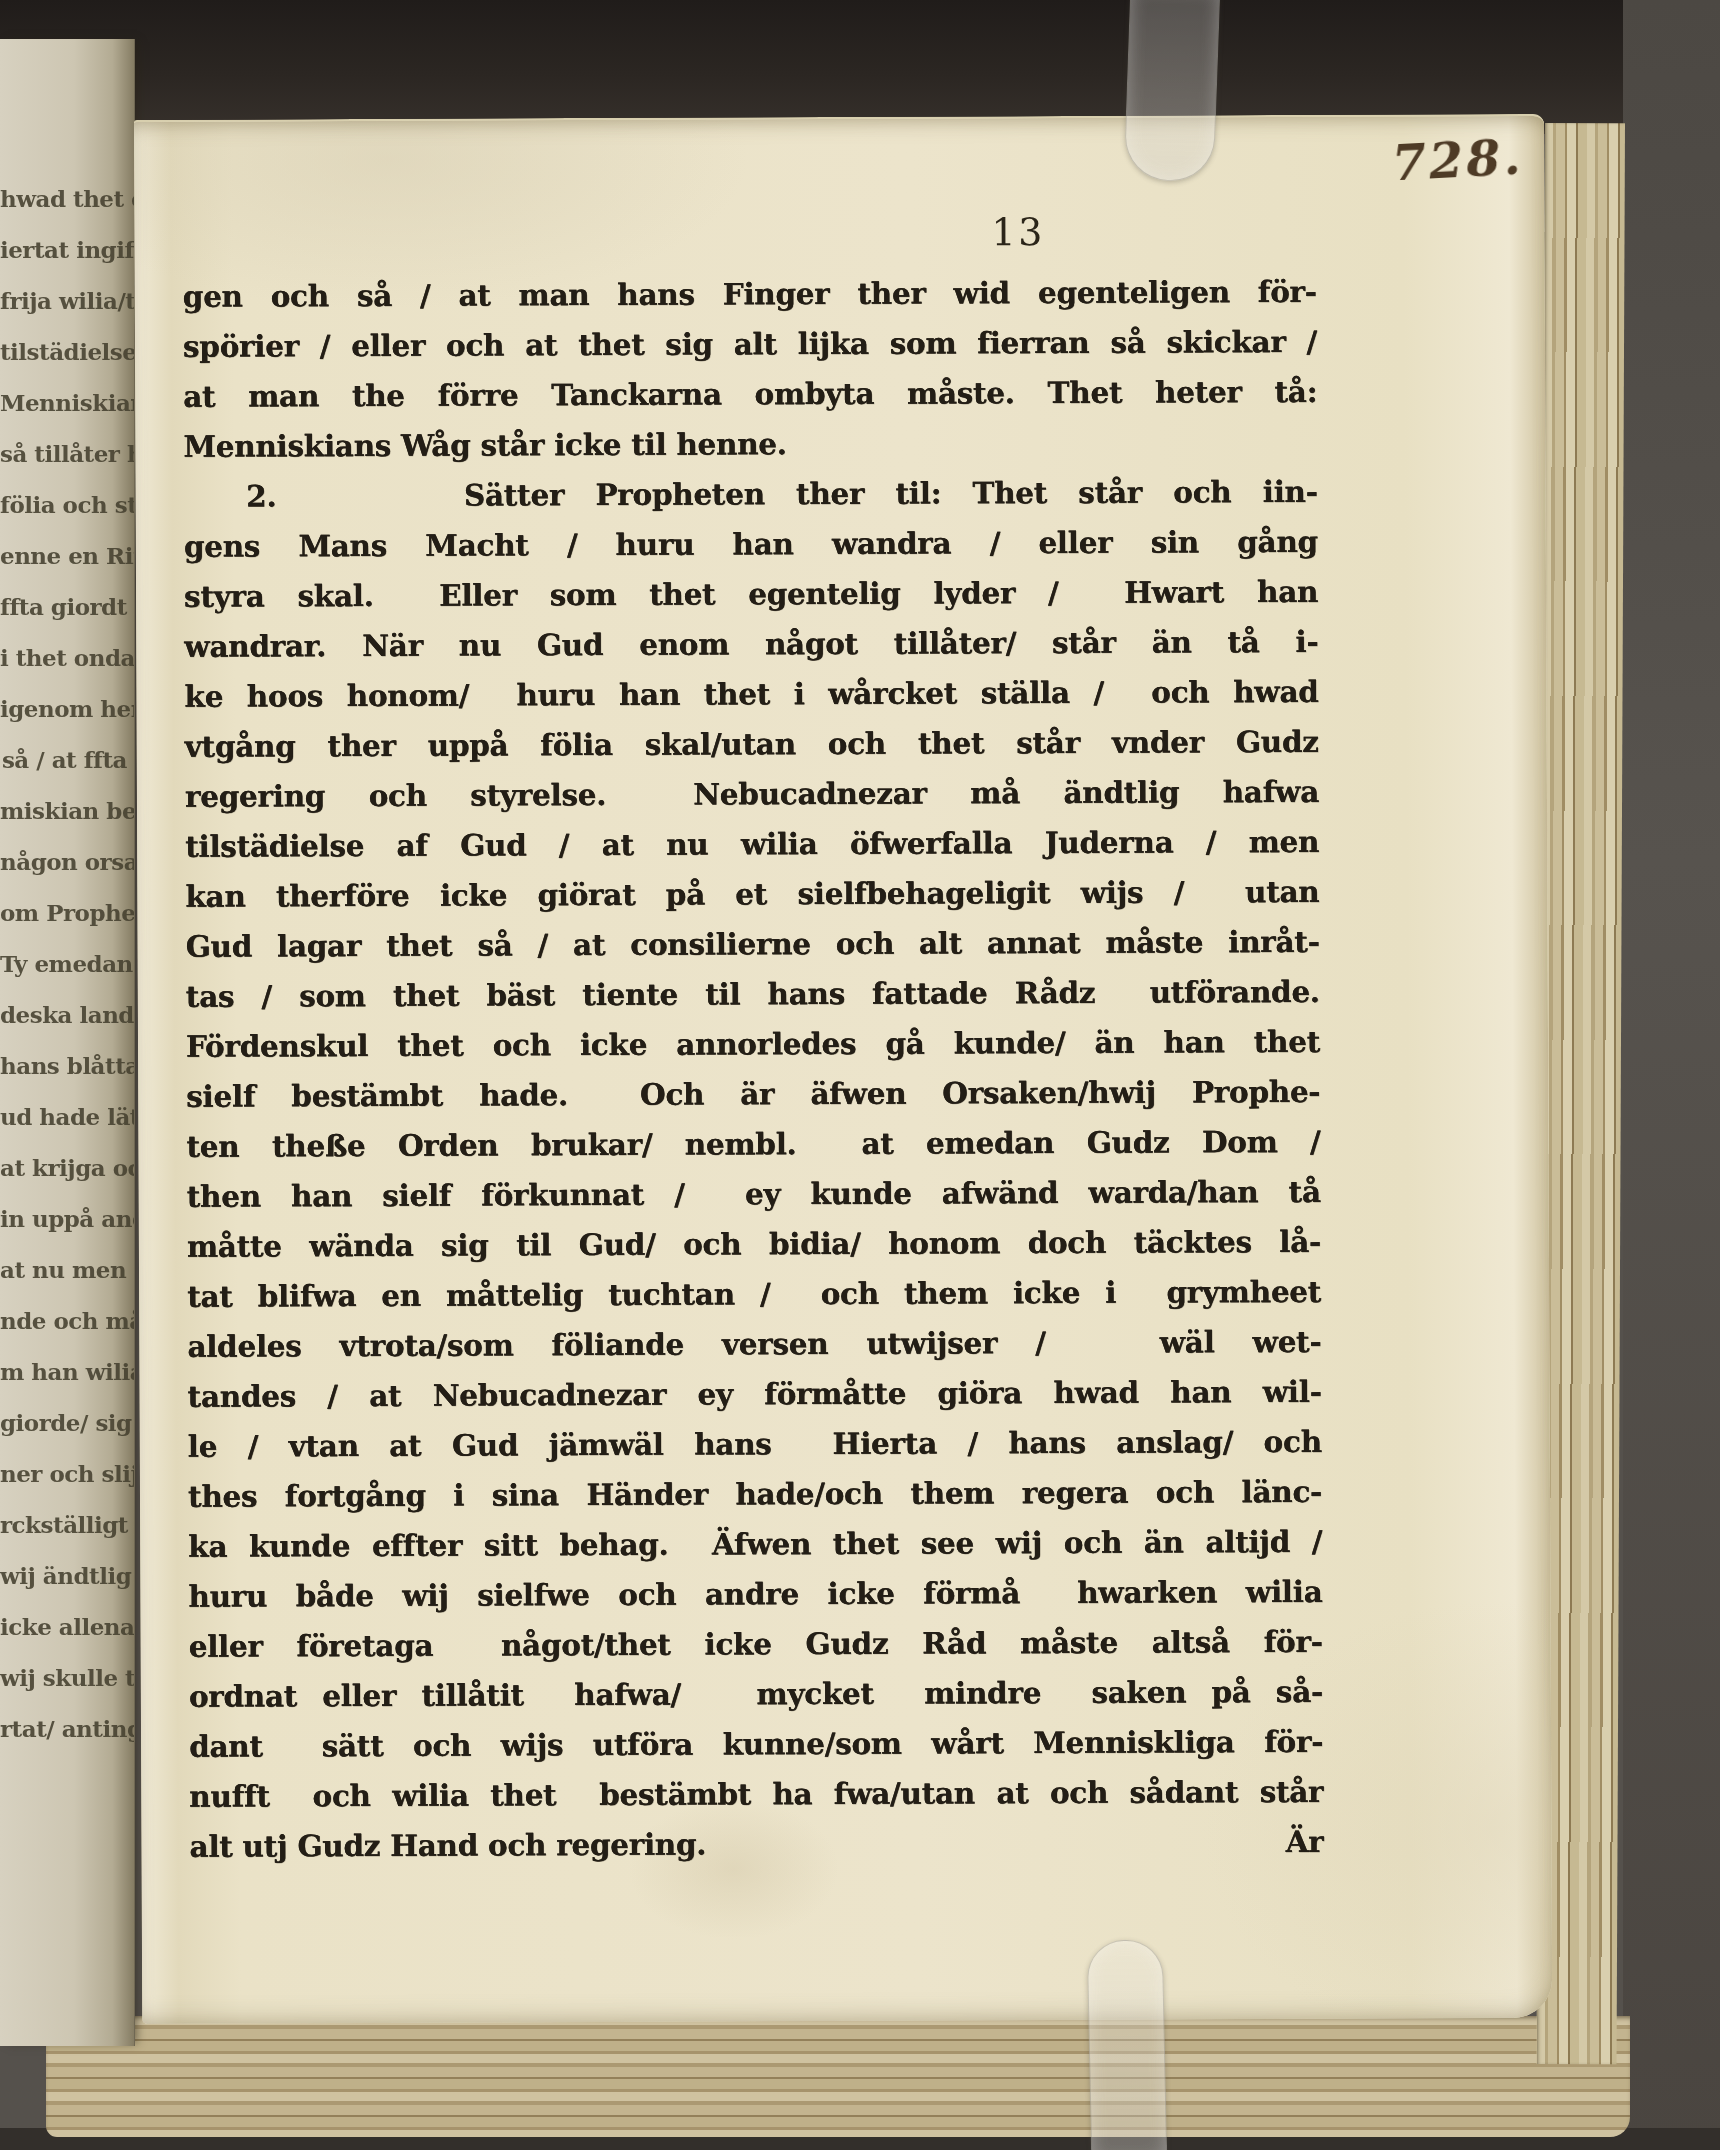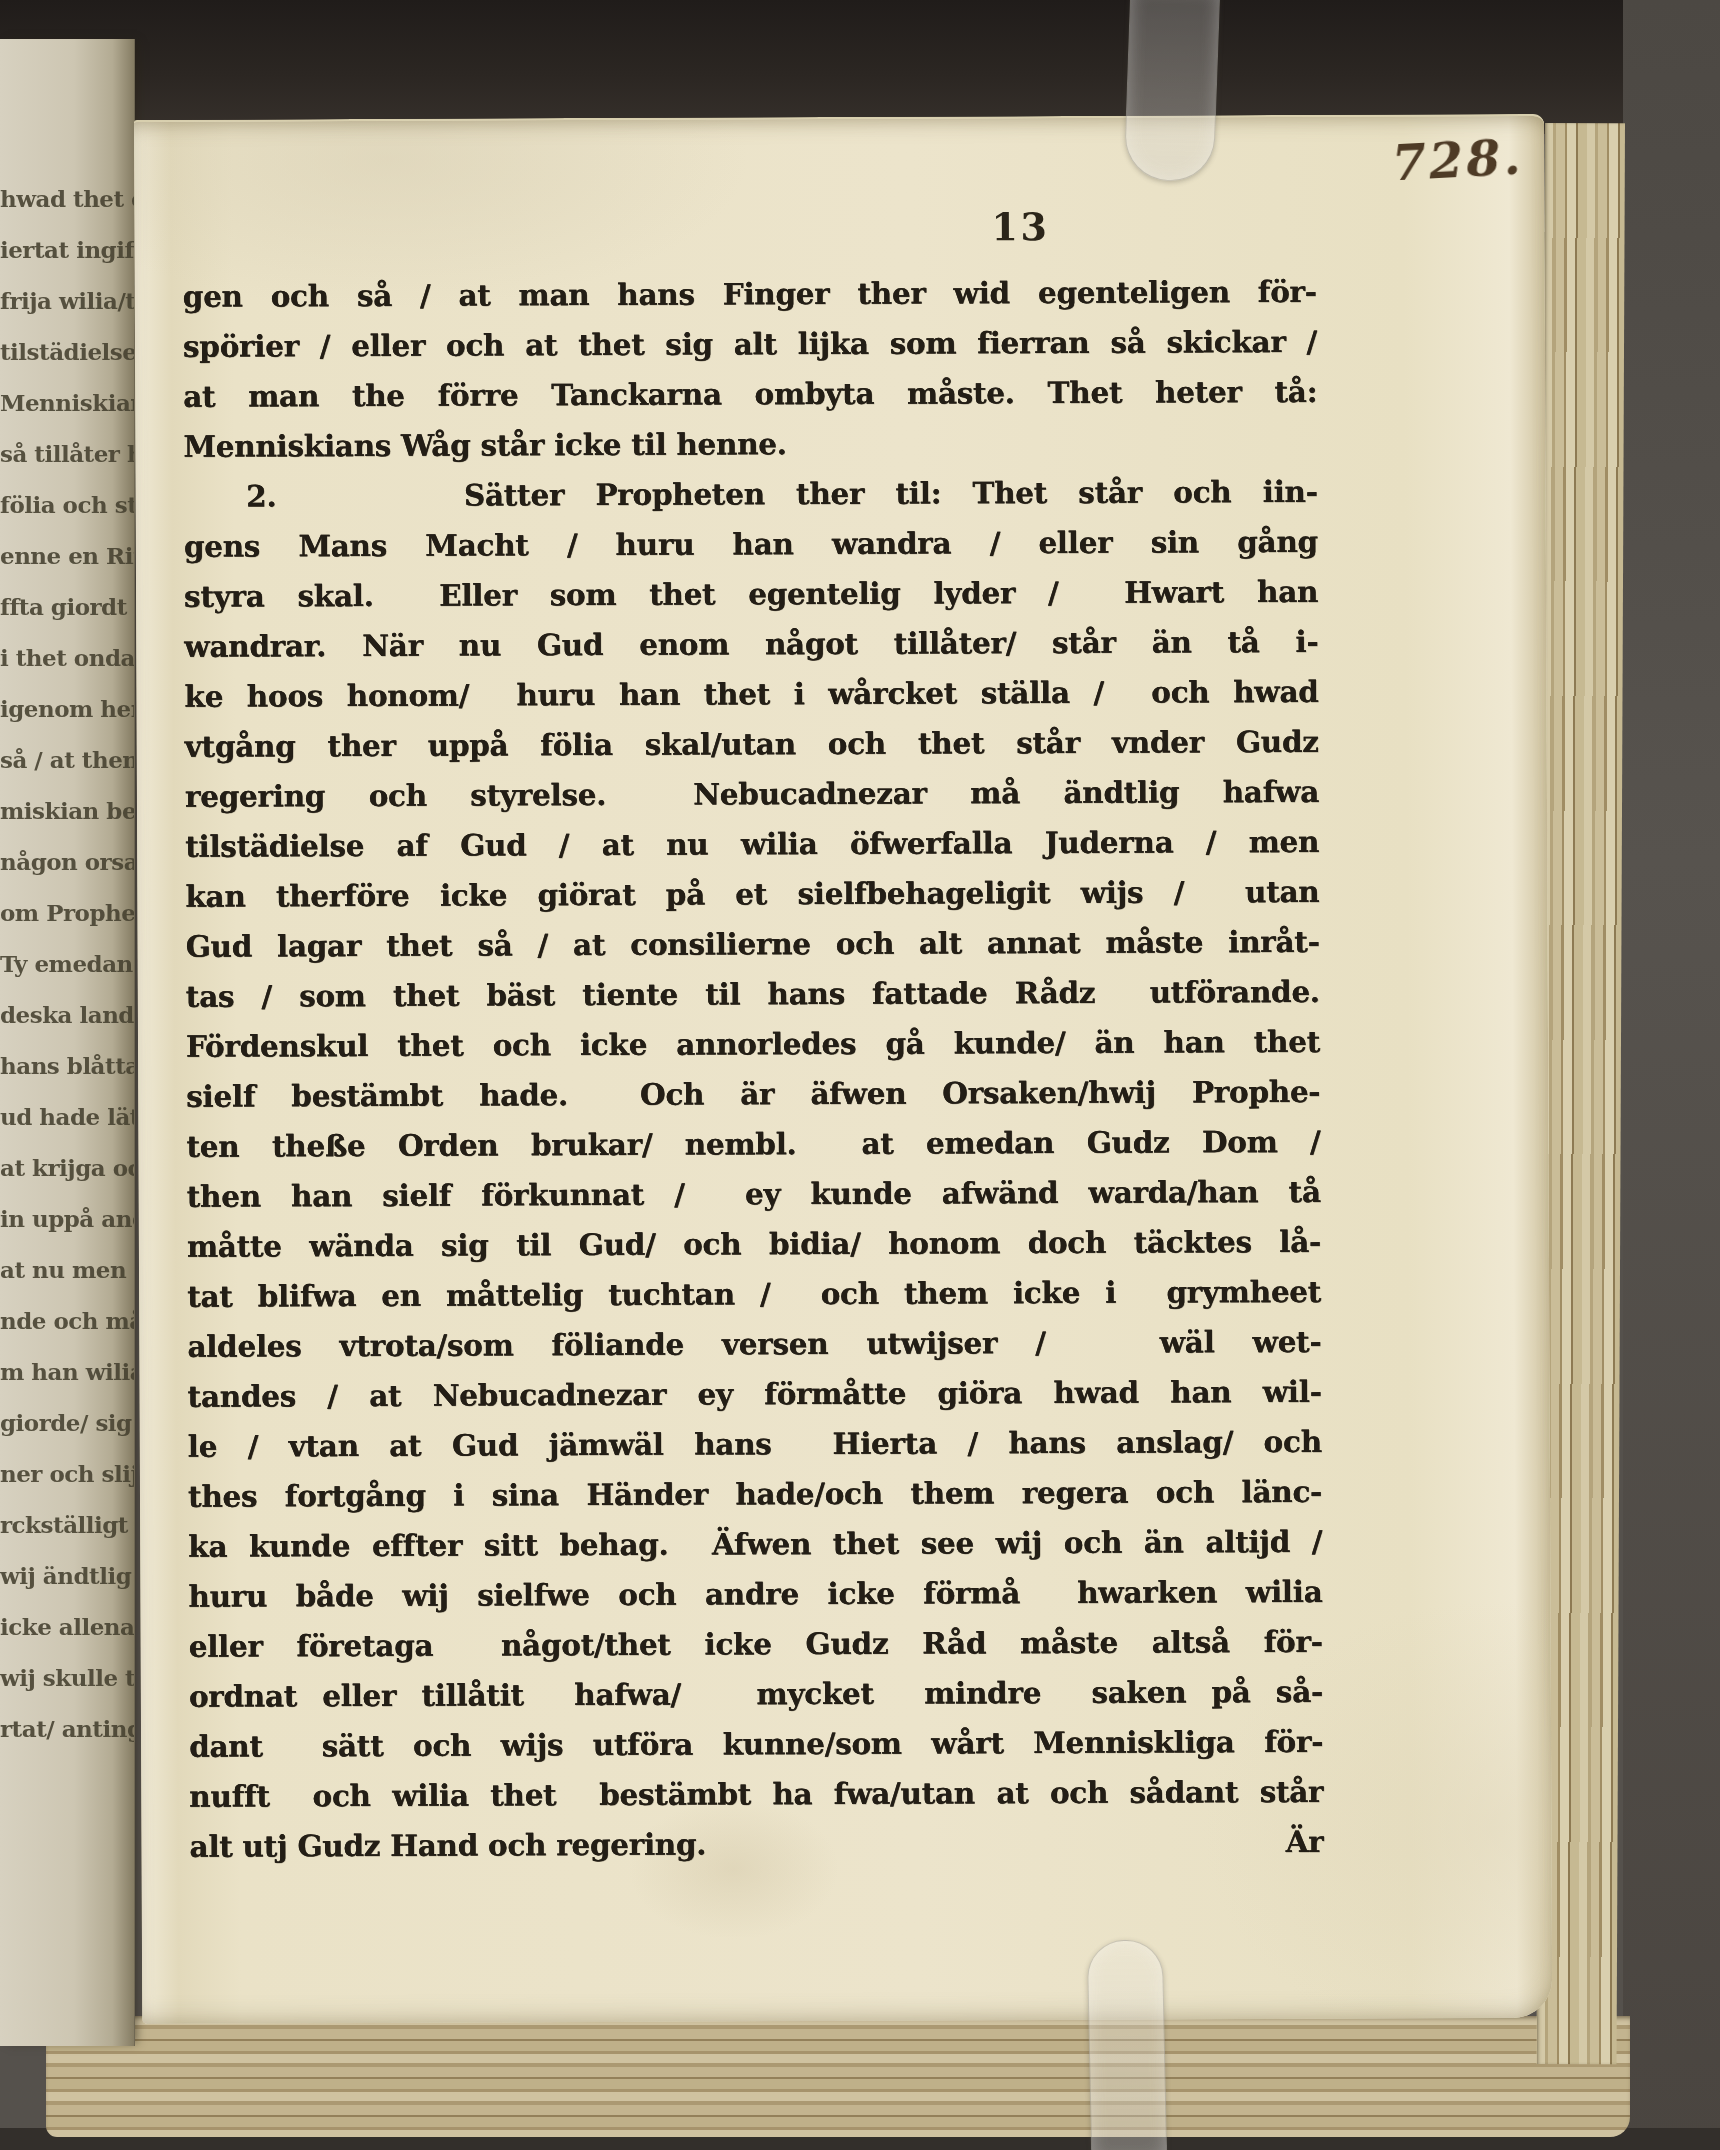--- a/index.html
+++ b/index.html
@@ -31,21 +31,21 @@
              border-radius:3px 11px 39px 5px;
              border-top:2px solid #d8cfae;
              background:
                radial-gradient(601px 250px at 18% 2%, rgba(214,205,178,.5), rgba(214,205,178,0) 60%),
                radial-gradient(450px 350px at 96% 90%, rgba(222,212,182,.45), rgba(222,212,182,0) 65%),
                radial-gradient(150px 100px at 42% 92%, rgba(190,176,140,.25), rgba(190,176,140,0) 70%),
                linear-gradient(90deg,#f0ead6 0%,#e2d9bb 2.6%,#eae2c7 7%,#ece4cb 55%,#e8e0c3 90%,#efe8d2 97.5%,#cfc3a0 100%),
                #eae2c7;
              box-shadow:inset 0 13px 20px -12px rgba(120,105,70,.55),
                         inset 0 -15px 23px -15px rgba(120,105,70,.5);}
-  .pagenum{position:absolute;left:857px;top:86px;font-size:38px;font-weight:700;
+  .pagenum{position:absolute;left:857px;top:92px;font-size:38px;font-weight:400;
            color:#2b2519;letter-spacing:2.5px;}
   .textblock{position:absolute;left:48px;top:150px;width:1134px;}
   .line{font-size:29.5px;line-height:50px;font-weight:700;color:#231e16;
         white-space:pre-wrap;text-align:justify;text-align-last:justify;
         letter-spacing:-0.3px;
         text-shadow:0 0 0.5px rgba(35,28,18,.9),0.5px 0.5px 0 rgba(35,28,18,.35);}
   .line.nj{text-align:left;text-align-last:left;}
   .lastline{display:flex;justify-content:space-between;align-items:baseline;
             font-size:29.5px;line-height:50px;font-weight:700;color:#231e16;
             letter-spacing:-0.3px;
@@ -100,21 +100,21 @@
         <div class="lfrag">iertat ingifwer/</div>
         <div class="lfrag">frija wilia/thet</div>
         <div class="lfrag">tilstädielse är al</div>
         <div class="lfrag">Menniskians ond</div>
         <div class="lfrag">så tillåter han i</div>
         <div class="lfrag">fölia och ställa i</div>
         <div class="lfrag">enne en Ring i</div>
         <div class="lfrag">ffta giordt haf</div>
         <div class="lfrag">i thet onda/och</div>
         <div class="lfrag">igenom hennes</div>
-        <div class="lfrag">så / at then</div>
+        <div class="lfrag">så / at ffta</div>
         <div class="lfrag">miskian bedrif</div>
         <div class="lfrag">någon orsak är:</div>
         <div class="lfrag">om Propheten</div>
         <div class="lfrag">Ty emedan K.</div>
         <div class="lfrag">deska landet nu</div>
         <div class="lfrag">hans blåtta wåld</div>
         <div class="lfrag">ud hade lättelig</div>
         <div class="lfrag">at krijga och</div>
         <div class="lfrag">in uppå andra</div>
         <div class="lfrag">at nu men låta</div>

